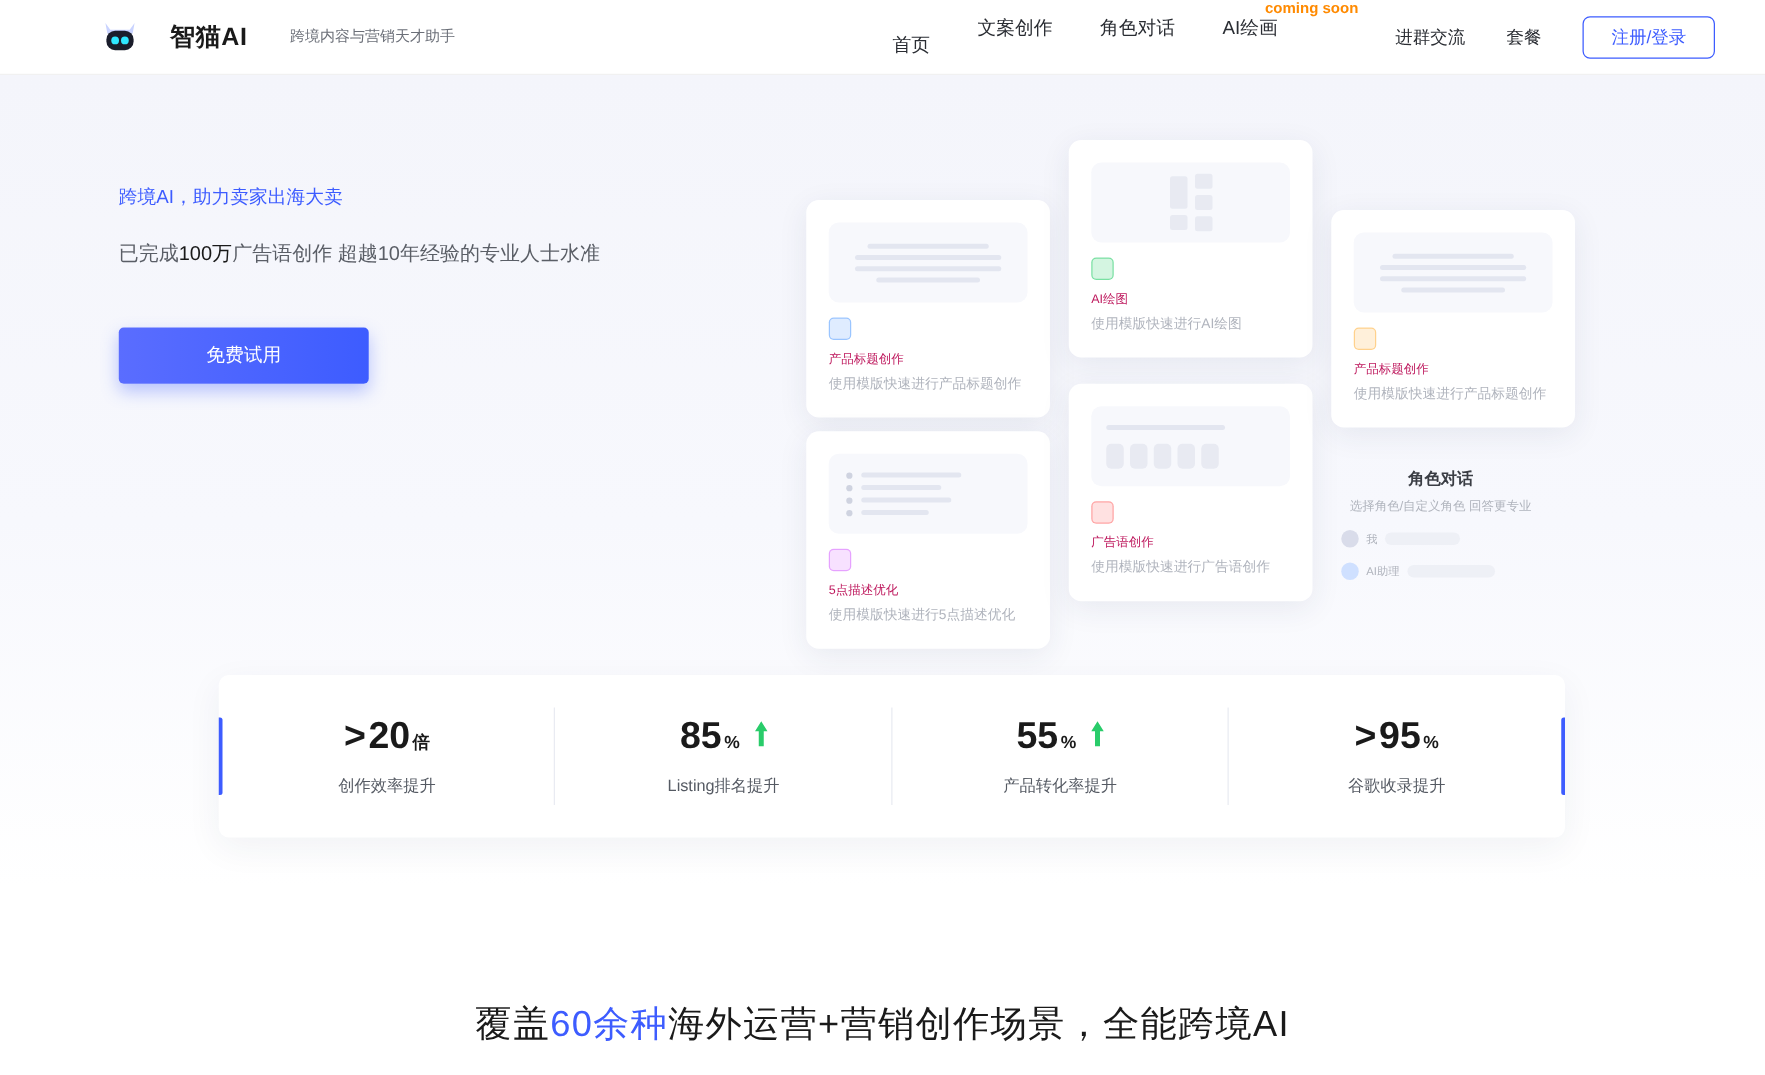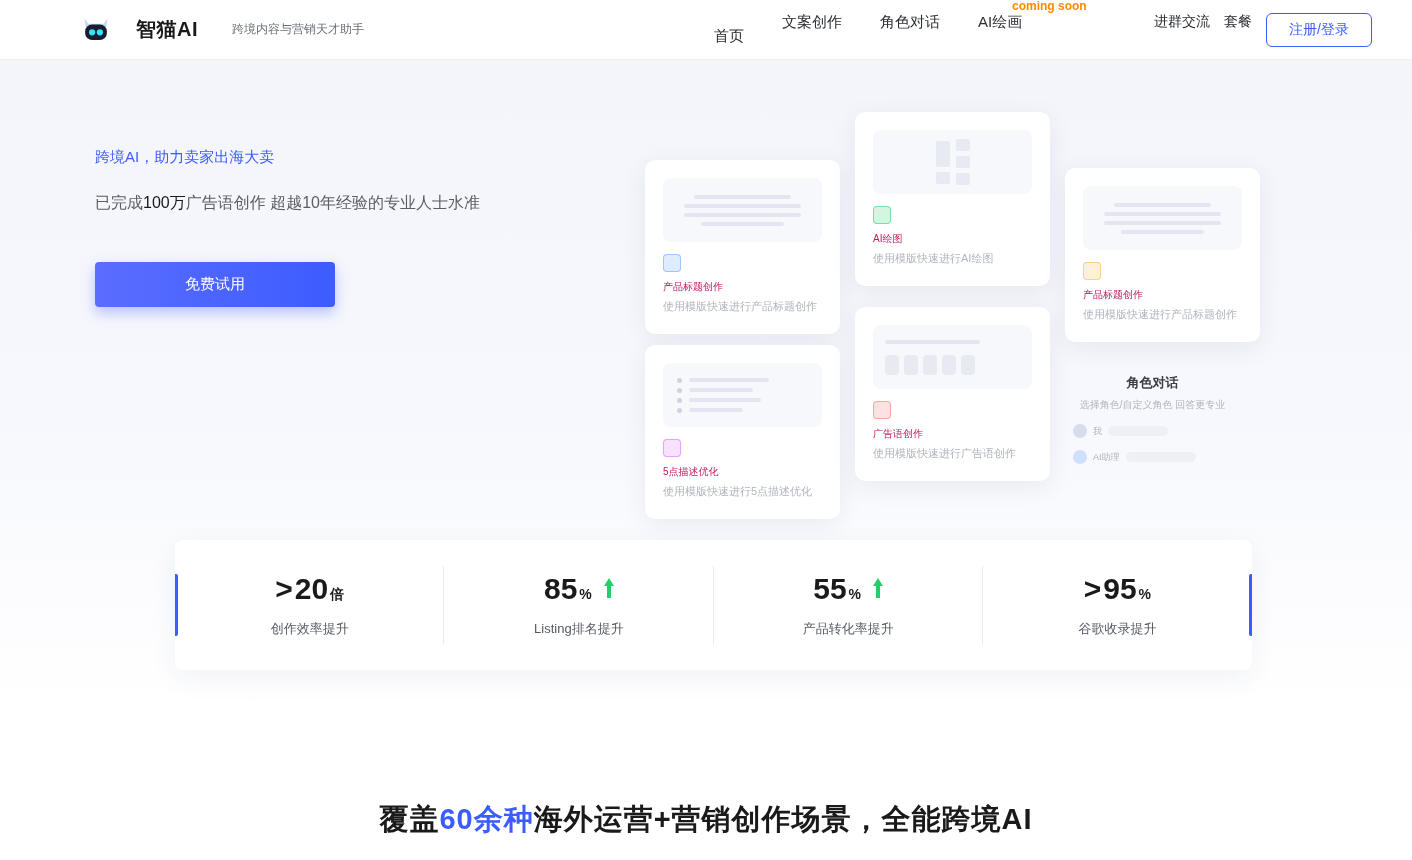--- a/index.html
+++ b/index.html
@@ -35,21 +35,21 @@
   }
   .logo-wrap{display:flex;align-items:center;gap:24px;}
   .logo-icon{width:32px;height:28px;position:relative;}
   .logo-icon svg{width:100%;height:100%;}
   .logo-text{font-size:20px;font-weight:700;letter-spacing:.5px;}
   .logo-sub{font-size:12px;color:#6b6f78;margin-left:10px;}
   .nav{display:flex;gap:38px;margin-left:350px;font-size:15px;}
   .nav .item{position:relative;cursor:pointer;color:#2a2d33;}
   .nav .item.active{font-weight:400;margin-top:14px;}
   .nav .badge{position:absolute;top:-14px;left:34px;font-size:12px;color:var(--orange);font-weight:600;white-space:nowrap;}
-  .header-right{margin-left:auto;display:flex;gap:14px;font-size:14px;}
+  .header-right{margin-left:auto;display:flex;align-items:center;gap:33px;font-size:14px;}
   .header-right .link{cursor:pointer;color:#2a2d33;}
   .login-btn{
     border:1px solid var(--blue);
     color:var(--blue);
     padding:7px 22px;
     border-radius:6px;
     cursor:pointer;
     font-size:14px;
     background:#fff;
   }
@@ -64,21 +64,21 @@
   .hero-left{flex:0 0 560px;padding-top:28px;}
   .hero-tag{color:var(--blue);font-size:15px;margin-bottom:26px;}
   .hero-title{font-size:35px;font-weight:800;line-height:1.7;letter-spacing:1px;margin-bottom:26px;}
   .hero-sub{font-size:16px;color:#5a5e66;margin-bottom:48px;}
   .hero-sub b{font-weight:400;color:#1a1a1a;}
   .cta{
     background:linear-gradient(90deg,#5a6dff 0%,#3d5cff 100%);
     color:#fff;
     border:0;
     padding:13px 4px;
-    width:240px;
+    width:200px;
     font-size:15px;
     border-radius:4px;
     cursor:pointer;
     box-shadow:0 6px 14px rgba(61,92,255,.35);
   }
   
   .hero-right{flex:1;position:relative;height:400px;margin-left:-10px;}
   .fcard{
     position:absolute;
     background:var(--card-bg);
@@ -145,21 +145,21 @@
   .stat{flex:1;display:flex;flex-direction:column;align-items:center;justify-content:center;position:relative;}
   .stat:not(:last-child)::after{content:"";position:absolute;right:0;top:26px;bottom:26px;width:1px;background:var(--border);}
   .stat .num{font-size:30px;font-weight:800;display:flex;align-items:baseline;gap:2px;}
   .stat .unit{font-size:14px;font-weight:700;}
   .stat .arrow-up svg{width:14px;height:22px;display:block;margin-left:8px;}
   .stat .label{font-size:13px;color:#555a63;margin-top:14px;}
   
   .sec-title{
     text-align:center;
     font-size:29px;
-    font-weight:700;
+    font-weight:400;
     margin:90px 0 40px 0;
     letter-spacing:1px;
   }
   .sec-title .hl{color:var(--blue);}
 </style>
 </head>
 <body>
 
 <header class="header">
   <div class="logo-wrap">

